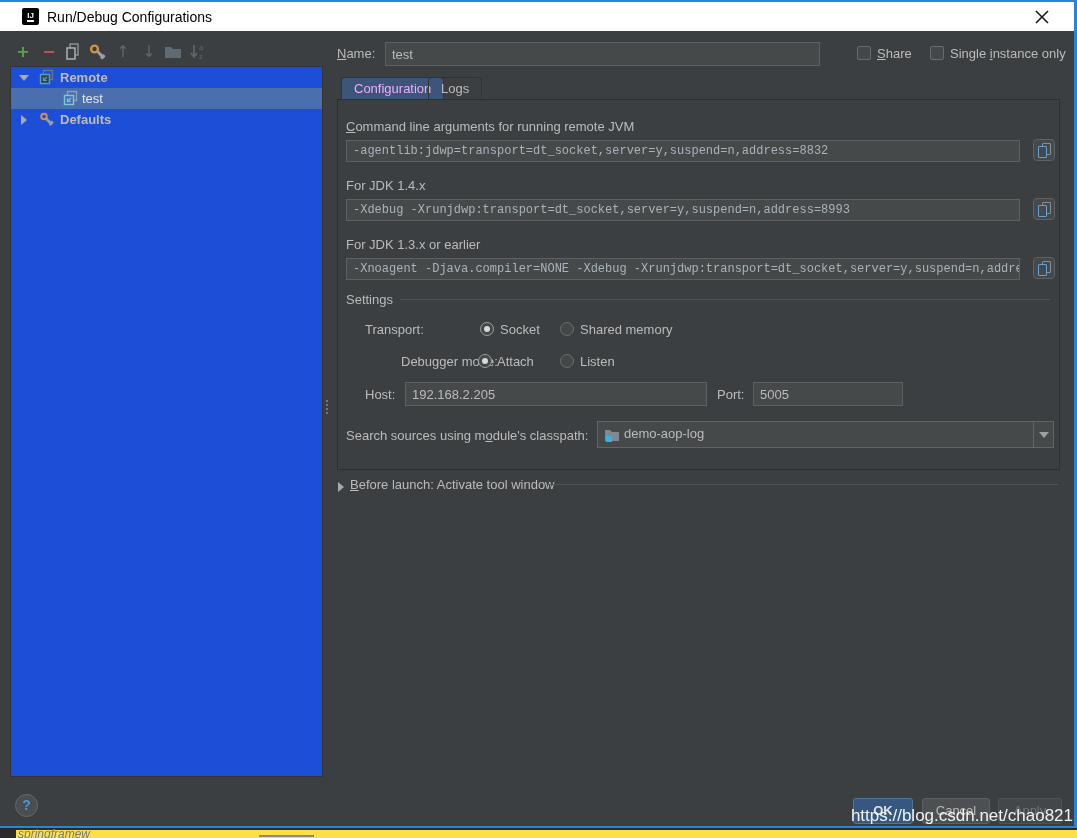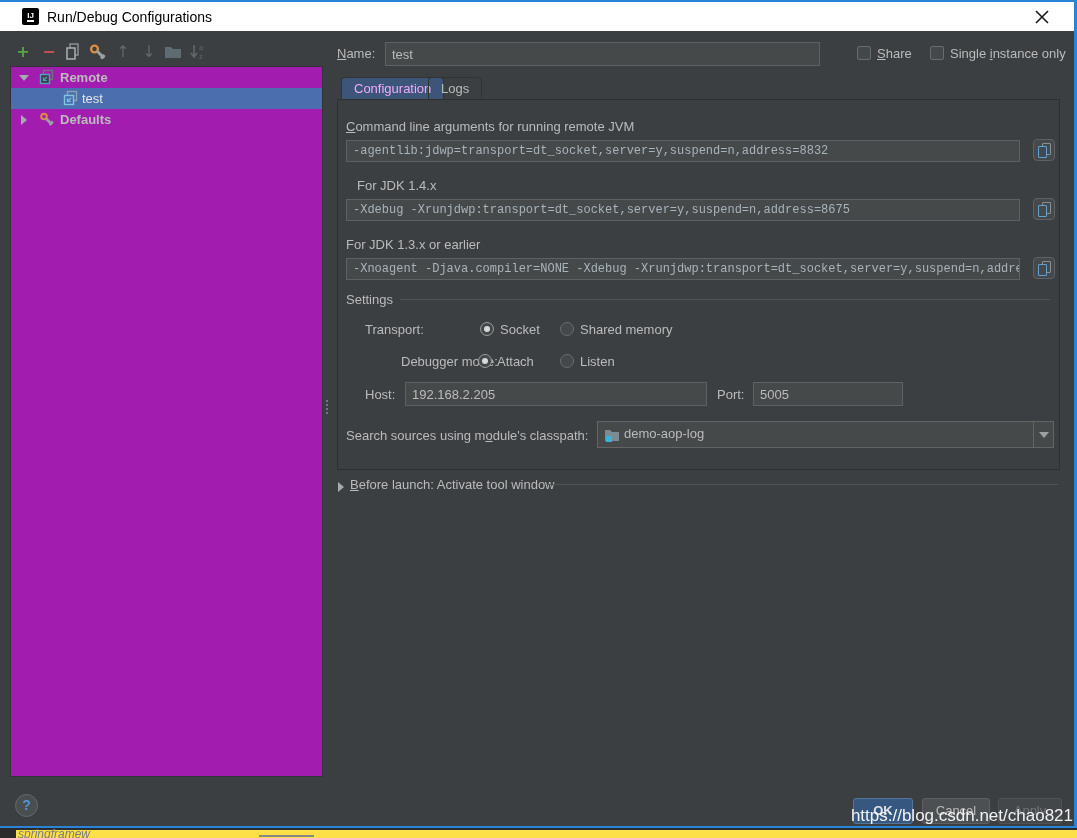--- a/index.html
+++ b/index.html
@@ -14,21 +14,21 @@
              border-radius:2px; color:#fff; font-size:8px; font-weight:bold; text-align:center; line-height:15px; }
   #ij-logo i { font-style:normal; border-bottom:2px solid #fff; padding-bottom:0; }
   #win-title { position:absolute; left:47px; top:7px; font-size:14px; color:#000; }
   #close-btn { position:absolute; right:22px; top:5px; width:20px; height:20px; cursor:pointer; }
   #close-btn svg { width:100%; height:100%; }
   
   .tb-icon { position:absolute; top:40px; width:20px; height:20px; text-align:center;
              font-family:"DejaVu Sans", sans-serif; font-size:16px; line-height:20px; }
   
   #tree { position:absolute; left:10px; top:64px; width:313px; height:711px;
-          border:1px solid #313335; background:#a21caf; }
+          border:1px solid #313335; background:#1d4ed8; }
   .tree-row { position:relative; height:21px; line-height:21px; font-size:13px; color:#bcbcbc; cursor:pointer; }
   .tree-row.selected { background:#4b6eaf; color:#e4e6e9; }
   .tw { display:inline-block; width:0; height:0; position:absolute; }
   .tw.open  { border-left:5px solid transparent; border-right:5px solid transparent; border-top:6px solid #a7abae; left:8px; top:8px; }
   .tw.closed{ border-top:5px solid transparent; border-bottom:5px solid transparent; border-left:6px solid #a7abae; left:10px; top:6px; }
   .tree-ico { position:absolute; top:2px; width:16px; height:16px; }
   .tree-label { position:absolute; top:0; }
   .bold { font-weight:bold; }
   #splitter { position:absolute; left:325px; top:396px; width:4px; height:26px; cursor:col-resize; }
   #splitter i { display:block; width:2px; height:2px; background:#777; margin:2px auto; }
@@ -177,22 +177,22 @@
   <div class="tab" style="left:428px;">Logs</div>
   <div id="tabpane"></div>
 
   <span class="lbl" style="left:346px;top:117px;"><span class="mn">C</span><span>ommand line arguments for running remote JVM</span></span>
   <div class="mono-field" style="left:346px;top:138px;width:674px;">-agentlib:jdwp=transport=dt_socket,server=y,suspend=n,address=8832</div>
   <div class="copy-btn" style="left:1033px;top:137px;">
       <i class="cp-back"></i>
       <i class="cp-front"></i>
     </div>
 
-  <span class="lbl" style="left:346px;top:176px;margin-left:11px;">For JDK 1.4.x</span>
-  <div class="mono-field" style="left:346px;top:197px;width:674px;">-Xdebug -Xrunjdwp:transport=dt_socket,server=y,suspend=n,address=8675</div>
+  <span class="lbl" style="left:346px;top:176px;">For JDK 1.4.x</span>
+  <div class="mono-field" style="left:346px;top:197px;width:674px;">-Xdebug -Xrunjdwp:transport=dt_socket,server=y,suspend=n,address=8993</div>
   <div class="copy-btn" style="left:1033px;top:196px;">
       <i class="cp-back"></i>
       <i class="cp-front"></i>
     </div>
 
   <span class="lbl" style="left:346px;top:235px;">For JDK 1.3.x or earlier</span>
   <div class="mono-field" style="left:346px;top:256px;width:674px;">-Xnoagent -Djava.compiler=NONE -Xdebug -Xrunjdwp:transport=dt_socket,server=y,suspend=n,address=5005</div>
   <div class="copy-btn" style="left:1033px;top:255px;">
       <i class="cp-back"></i>
       <i class="cp-front"></i>

